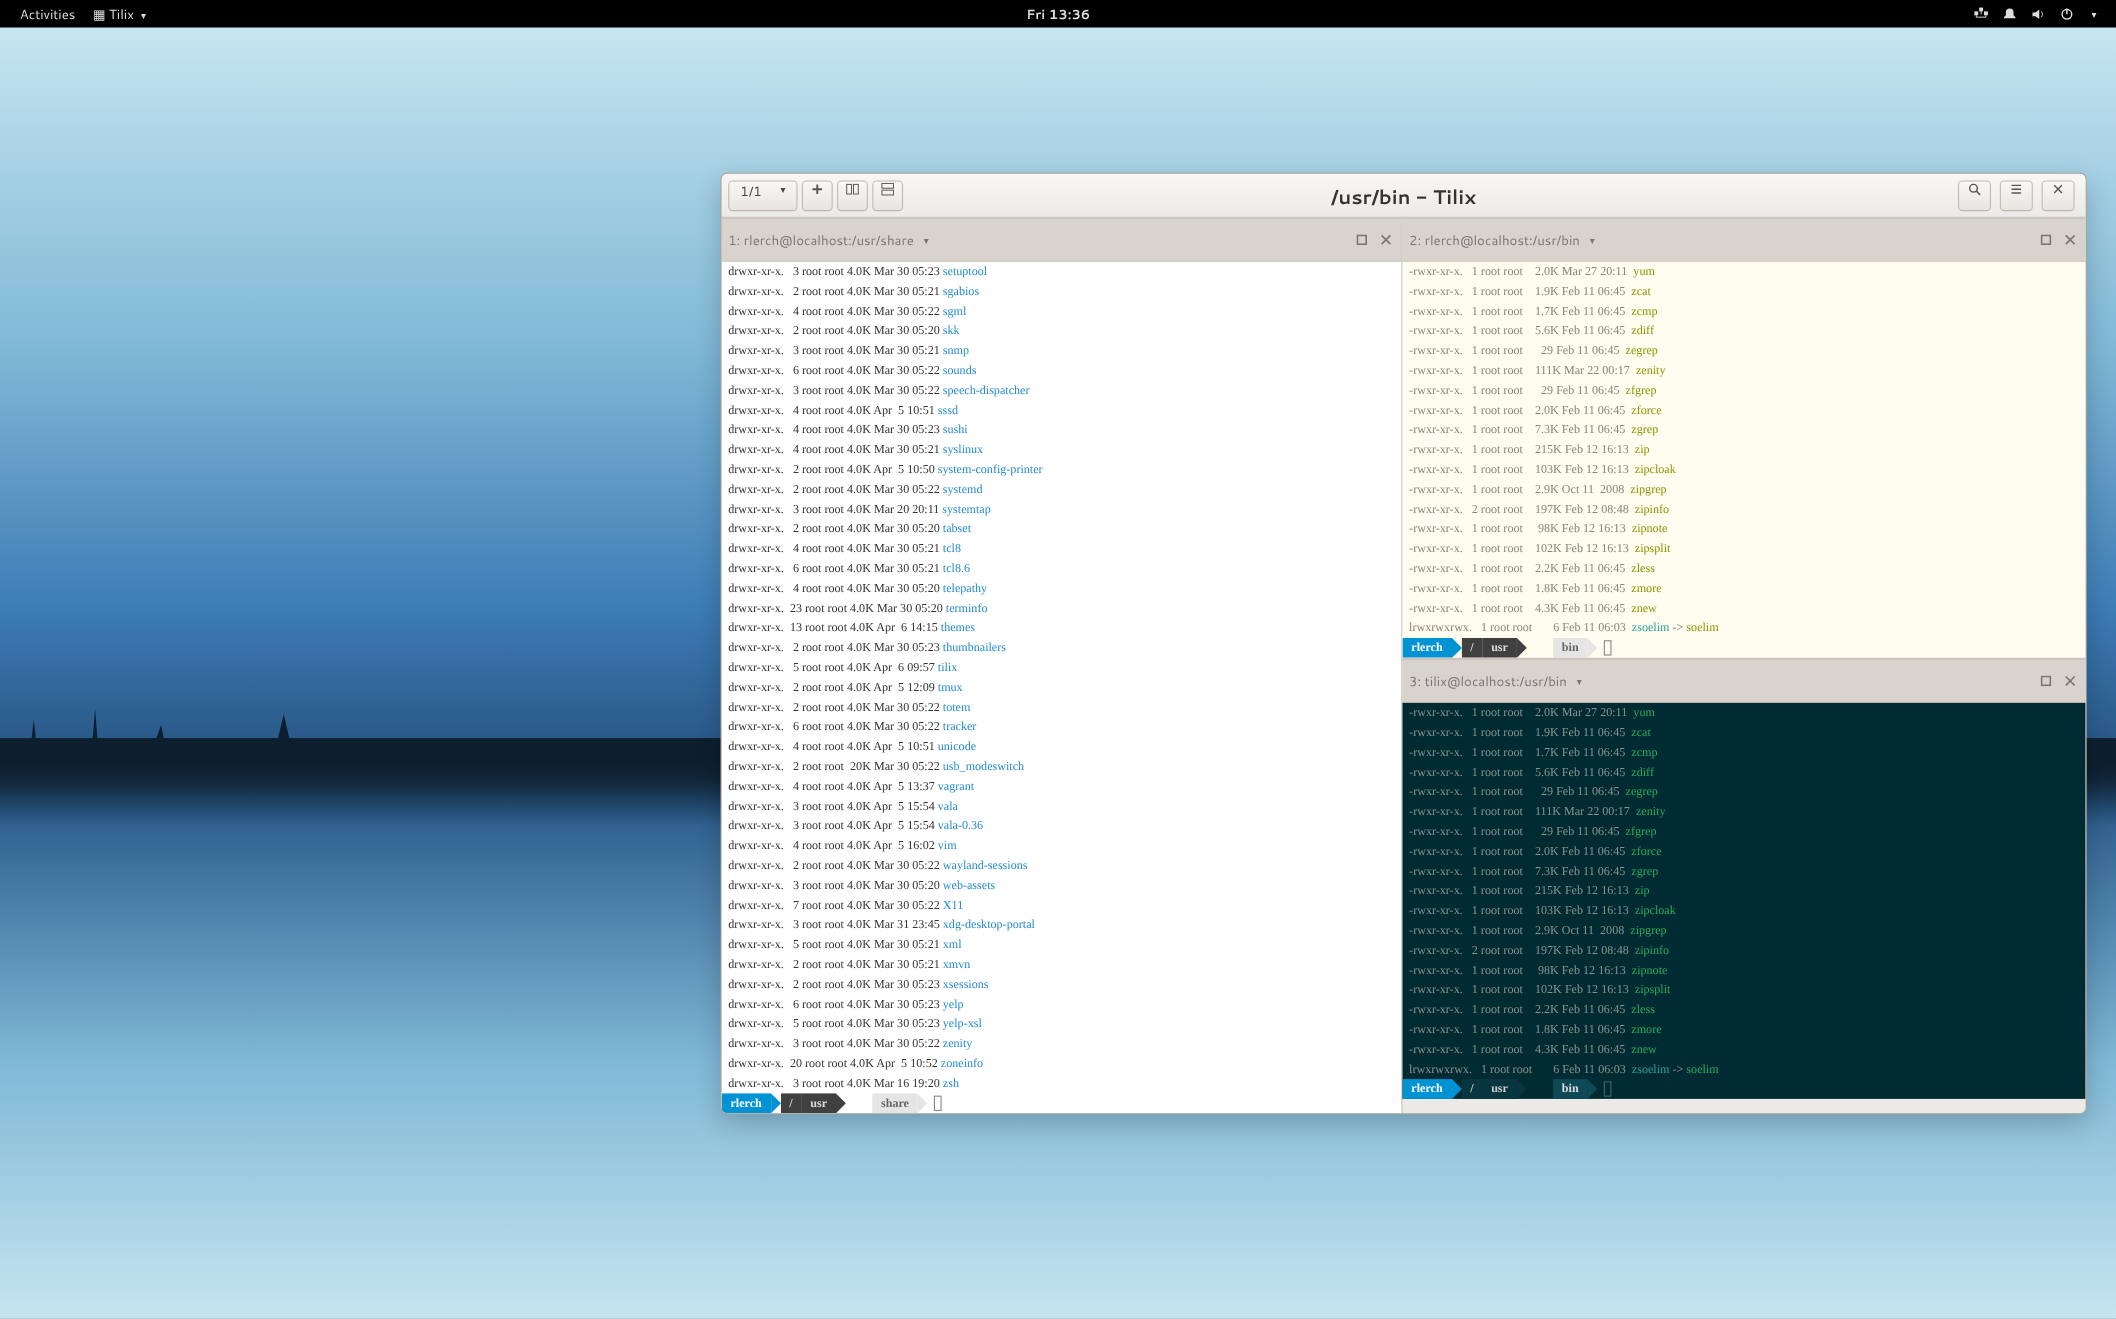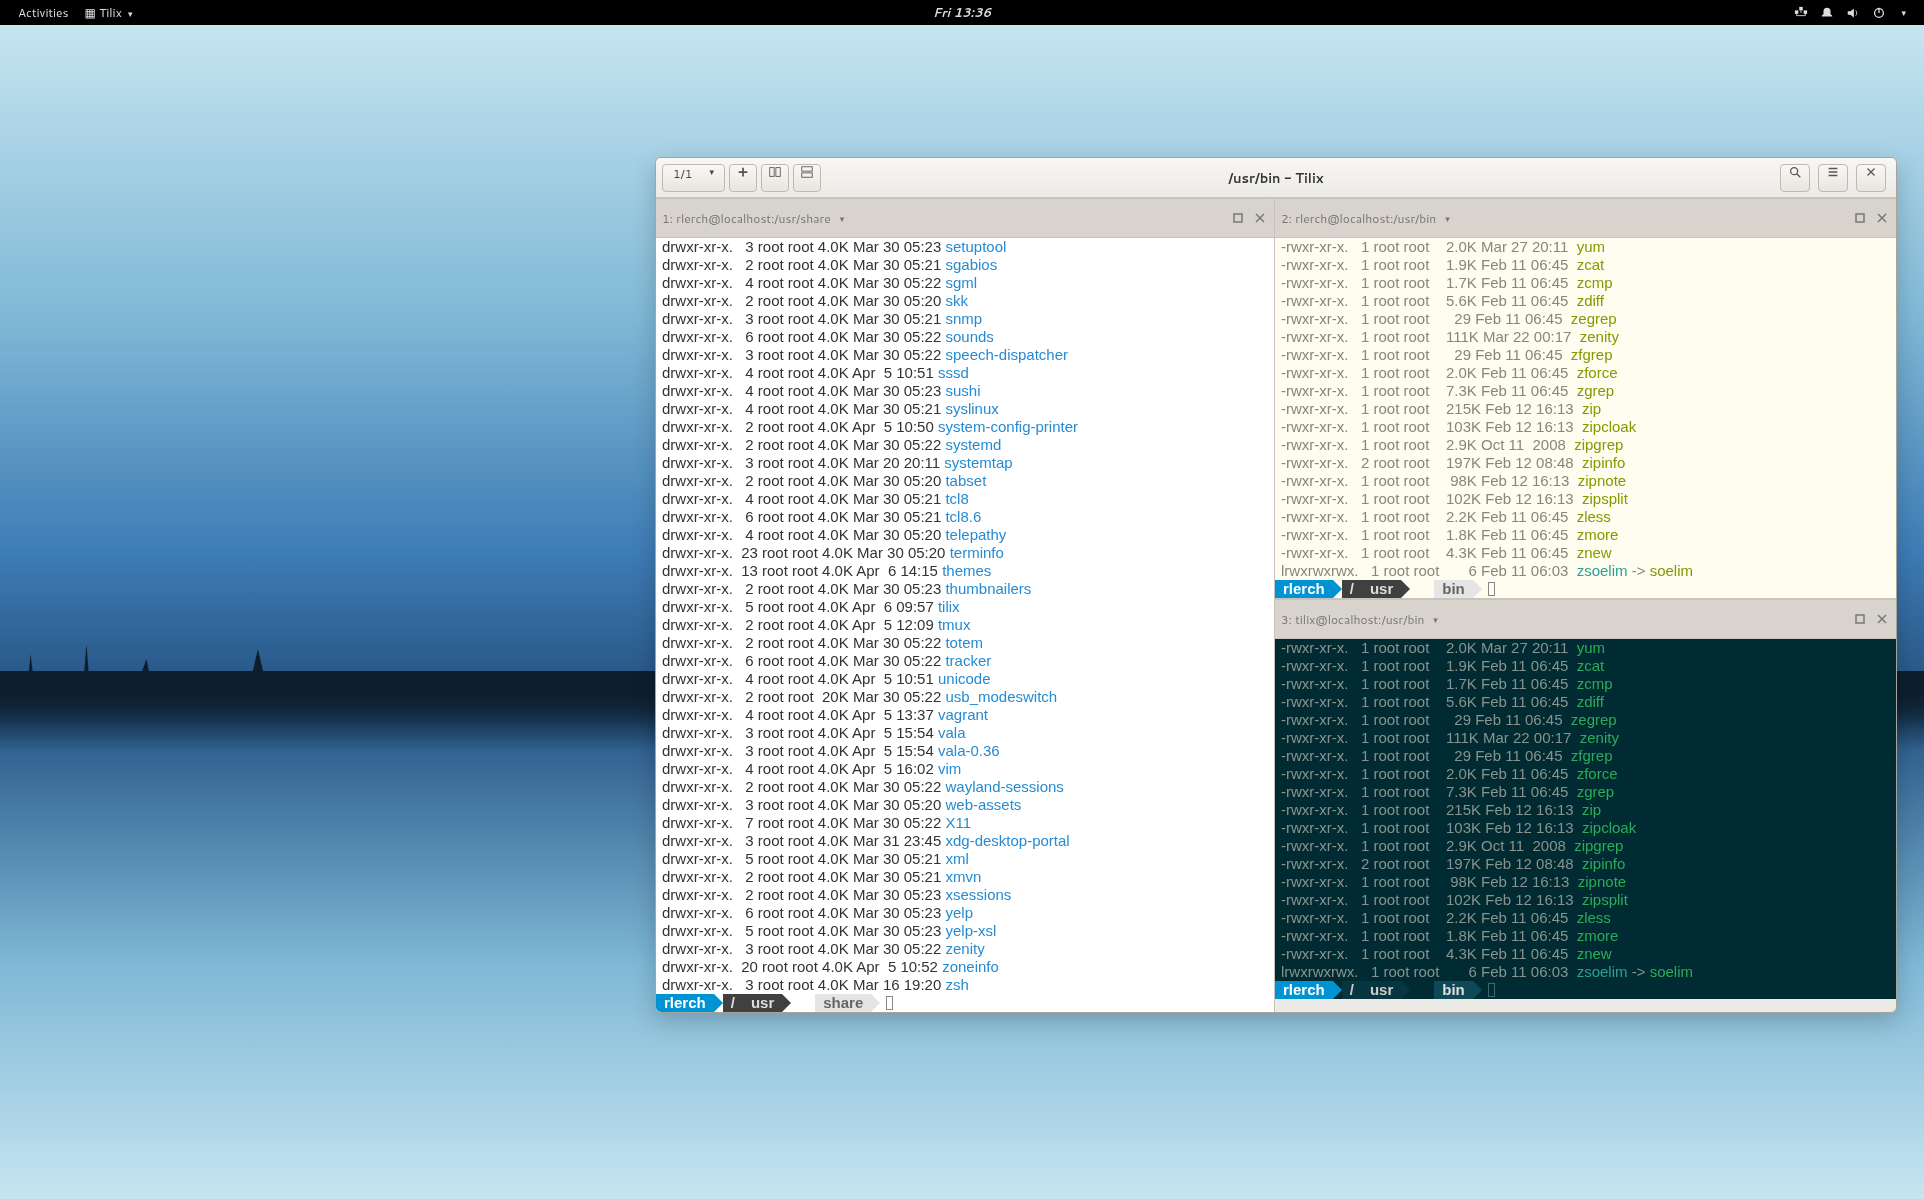--- a/index.html
+++ b/index.html
@@ -1,47 +1,47 @@
 <!DOCTYPE html>
 <html><head>
 <meta charset="utf-8">
 <style>
   * { margin:0; padding:0; box-sizing:border-box; }
   body { font-family:"Cantarell","Liberation Sans",sans-serif; background:#000; width:1924px; height:1199px; overflow:hidden; position:relative; }
   
   .topbar { height:25px; background:#000; color:#ddd; display:flex; align-items:center; font-size:12px; padding:0 18px; }
   .topbar .left { display:flex; gap:16px; align-items:center; }
-  .topbar .center { position:absolute; left:50%; transform:translateX(-50%); font-weight:600;font-style:italic; }
+  .topbar .center { position:absolute; left:50%; transform:translateX(-50%); font-weight:600; }
   .topbar .right { margin-left:auto; display:flex; gap:12px; align-items:center; }
   .tri { font-size:9px; margin-left:3px; }
   .sysicon { display:inline-flex; width:14px; height:14px; }
   .sysicon svg { width:14px; height:14px; fill:#ddd; }
   
   .desktop { position:absolute; top:25px; left:0; right:0; bottom:0; background:linear-gradient(to bottom,#c6e5f0 0%,#7fb8d6 25%,#3d7cb5 45%,#2a5a8a 55%,#1b3a5c 58%,#2a5a8a 60%,#7fb8d6 80%,#c6e5f0 100%); }
   .horizon { position:absolute; top:55%; left:0; right:0; height:80px; background:linear-gradient(to bottom,#0d1f2e 0%,#0d1f2e 30%,transparent 100%); }
   .trees { position:absolute; top:51%; left:0; right:0; height:60px; }
   .trees svg { width:100%; height:60px; }
   
   .window { position:absolute; top:157px; left:655px; width:1242px; background:#eceae7; border:1px solid #a8a39b; border-radius:6px; box-shadow:0 8px 24px rgba(0,0,0,.2); overflow:hidden; }
   .titlebar { height:40px; display:flex; align-items:center; padding:0 6px; background:linear-gradient(#f9f7f4,#eceae7); border-bottom:1px solid #c8c3bb; }
   .tb-btn { height:28px; min-width:28px; background:linear-gradient(#faf8f5,#e8e5e0); border:1px solid #bfb9b0; border-radius:4px; margin-right:4px; display:flex; align-items:flex-start; justify-content:center; font-size:12px; color:#444; cursor:pointer;gap:11px; }
   .tb-btn.wide { padding:0 10px; }
   .tb-btn svg { width:14px; height:14px; fill:#555; }
-  .titlebar .center-title { position:absolute; left:50%; transform:translateX(-50%); font-size:13px; font-weight:600; color:#333; }
+  .titlebar .center-title { position:absolute; left:50%; transform:translateX(-50%); font-size:18px; font-weight:600; color:#333; }
   .titlebar .win-ctl { margin-left:auto; display:flex; gap:4px; }
   .titlebar .win-ctl .tb-btn { min-width:30px; }
   .panes { display:flex; }
   .left-col { width:618px; }
   .right-col { width:622px; display:flex; flex-direction:column; }
   .pane-header { height:40px; background:#d8d4cd; border-top:1px solid #c8c3bb; border-bottom:1px solid #c8c3bb; display:flex; align-items:center; padding:0 6px; font-size:12px; color:#777; gap:6px; }
   .pane-header .ph-right { margin-left:auto; display:flex; gap:6px; }
   .ph-btn { width:16px; height:16px; display:flex; align-items:center; justify-content:center; cursor:pointer; }
   .ph-btn svg { width:10px; height:10px; fill:none; stroke:#777; stroke-width:1.5; }
   
-  .term { font-family:Liberation Sans, sans-serif; font-size:15px; line-height:18px; white-space:pre; overflow:hidden; }
+  .term { font-family:Liberation Serif, serif; font-size:11px; line-height:18px; white-space:pre; overflow:hidden; }
   .term.light { background:#fff; color:#333; }
   .term.cream { background:#fffcf0; color:#8b8676; }
   .term.dark  { background:#002b33; color:#88938e; }
   .term .row { padding:0 6px; }
   .dir-blue  { color:#268bd2; }
   .dir-green { color:#859900; }
   .cmd-green2{ color:#2cab5a; }
   .link-cyan { color:#2aa198; }
   .link-arrow{ color:#8b8676; }
   .link-arrow2{ color:#88938e; }

